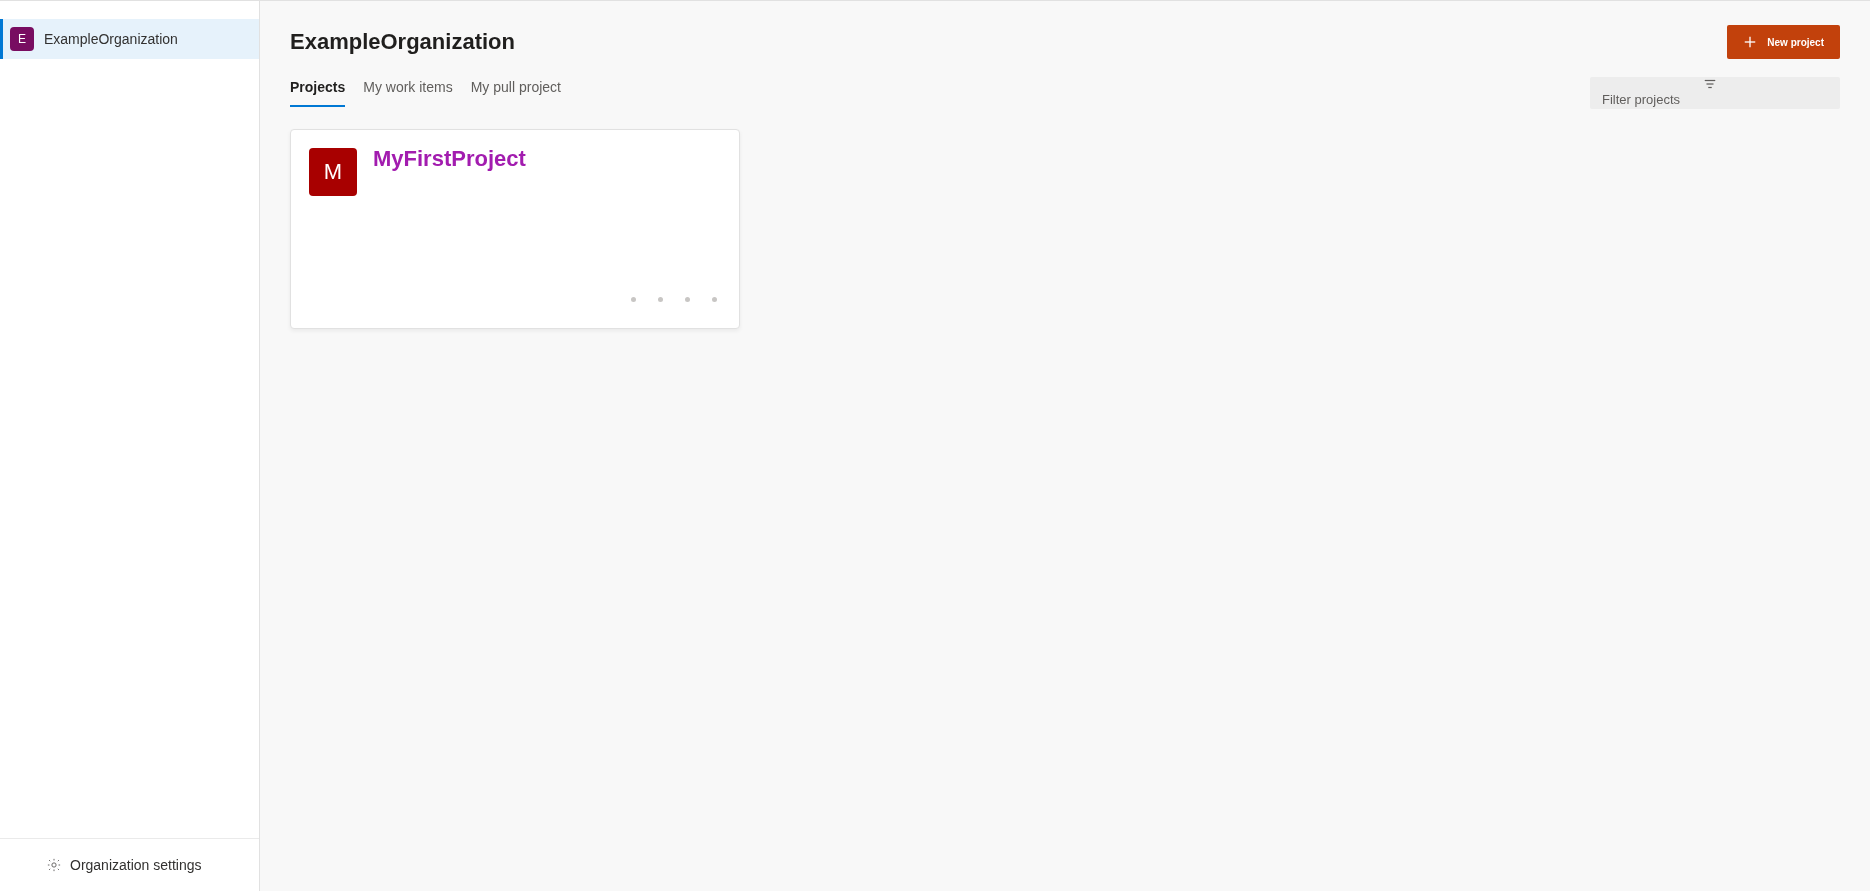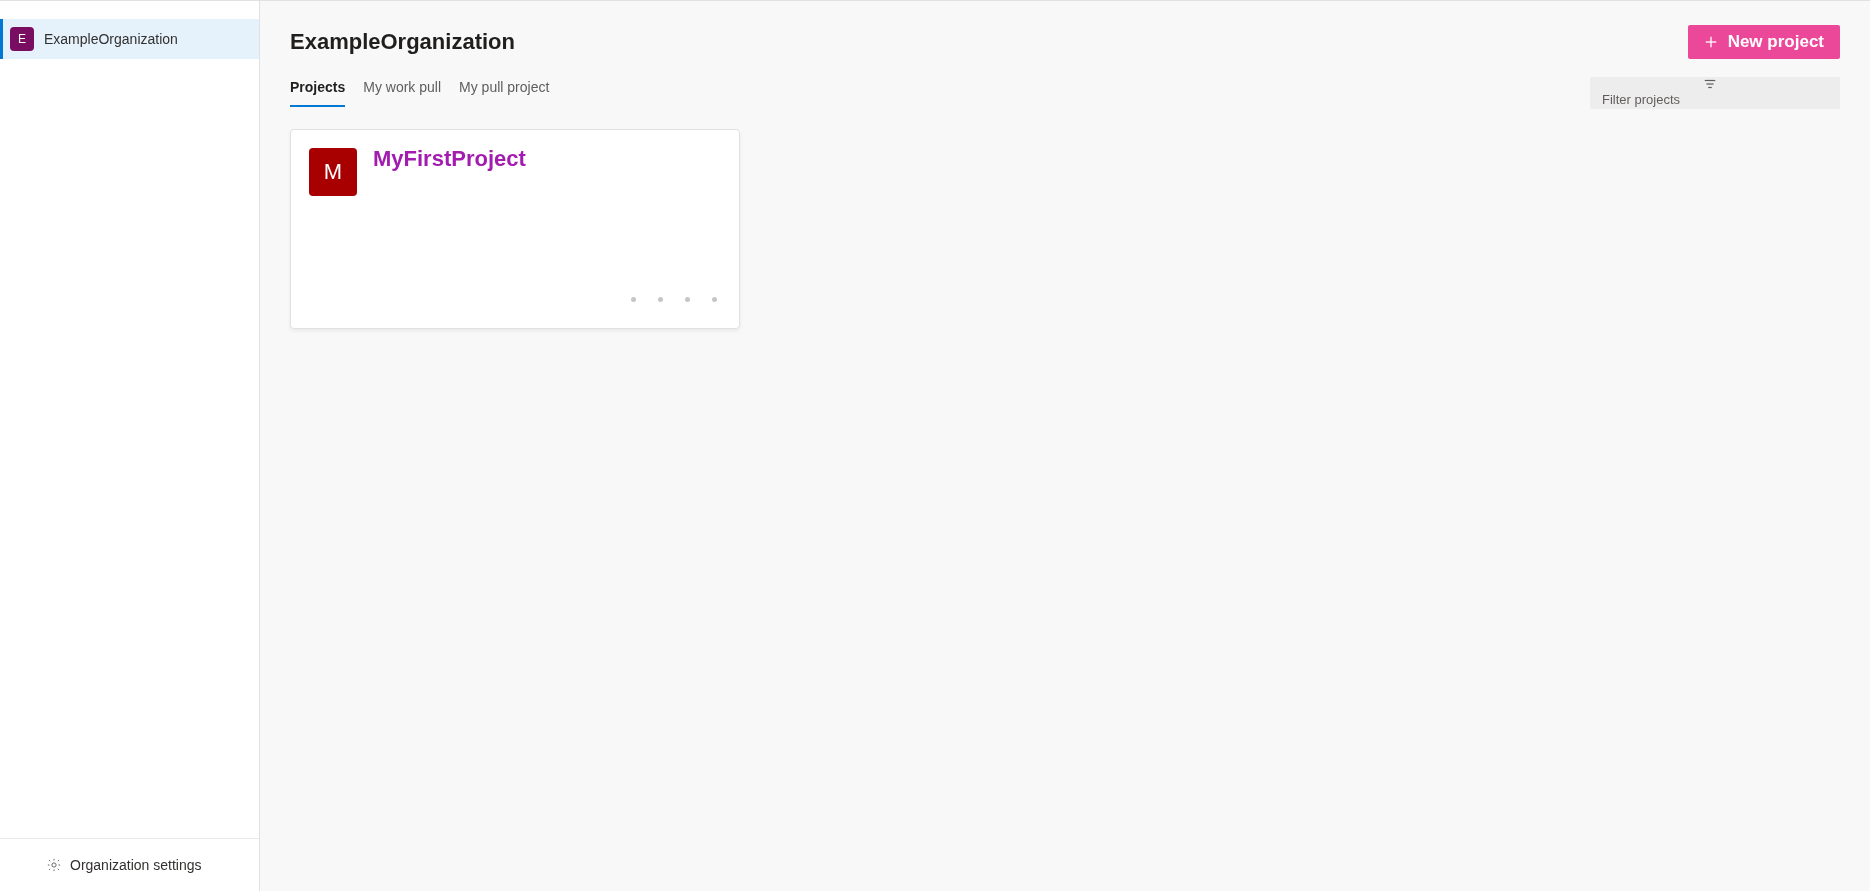--- a/index.html
+++ b/index.html
@@ -79,27 +79,27 @@
     display: flex; align-items: center;
     justify-content: space-between;
     margin-bottom: 18px;
   }
   .page-title {
     font-size: 22px; font-weight: 600;
     color: #201f1e;
   }
   .new-project-btn {
     display: flex; align-items: center;
-    background: #ec4899;
+    background: #c2410c;
     color: #fff;
     border: none;
     border-radius: 2px;
     height: 34px;
     padding: 0 16px;
-    font-size: 17px; font-weight: 600;
+    font-size: 10px; font-weight: 600;
     cursor: pointer;
   }
   .plus-icon {
     width: 14px; height: 14px;
     stroke: #fff; stroke-width: 1.5;
     margin-right: 10px;
   }
   .tabs-row {
     display: flex; align-items: center;
     justify-content: space-between;
@@ -208,21 +208,21 @@
           <line x1="8" y1="2" x2="8" y2="14"></line>
           <line x1="2" y1="8" x2="14" y2="8"></line>
         </svg>
         <span>New project</span>
       </button>
     </div>
 
     <div class="tabs-row">
       <div class="tabs">
         <div class="tab active">Projects</div>
-        <div class="tab">My work pull</div>
+        <div class="tab">My work items</div>
         <div class="tab">My pull project</div>
       </div>
       <div class="filter-box">
         <svg class="filter-icon" viewBox="0 0 16 16">
           <line x1="2" y1="4" x2="14" y2="4" stroke-width="1.4"></line>
           <line x1="4" y1="8" x2="12" y2="8" stroke-width="1.4"></line>
           <line x1="6" y1="12" x2="10" y2="12" stroke-width="1.4"></line>
         </svg>
         <input class="filter-input" type="text" placeholder="Filter projects" style="">
       </div>

